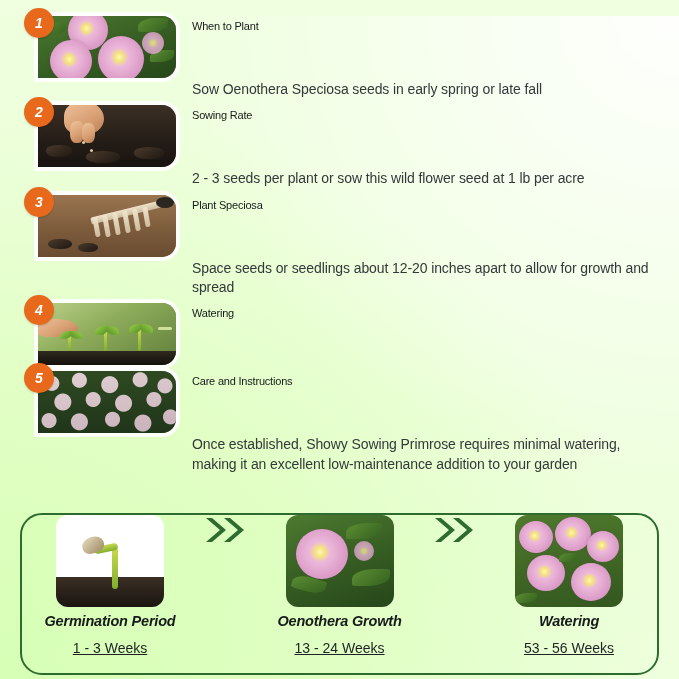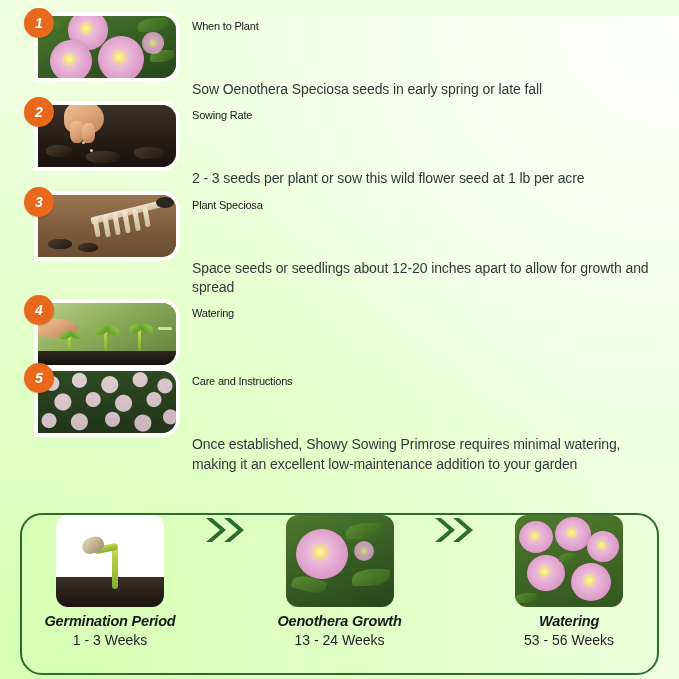--- a/index.html
+++ b/index.html
@@ -110,21 +110,22 @@
     font-size:14.5px;
     font-weight:bold;
     font-style:italic;
     color:#17191A;
     letter-spacing:-0.2px;
     line-height:1.2;
   }
   .stage-dur{
     font-size:14px;
     color:#1F2224;
-    margin-top:2px;
+    margin-top:10px;
+    text-decoration:underline;
   }
   .arrow{
     flex:0 0 auto;
     width:52px;
     display:flex;
     align-items:center;
     justify-content:center;
     margin-bottom:26px;
     color:#2E6B2F;
   }

